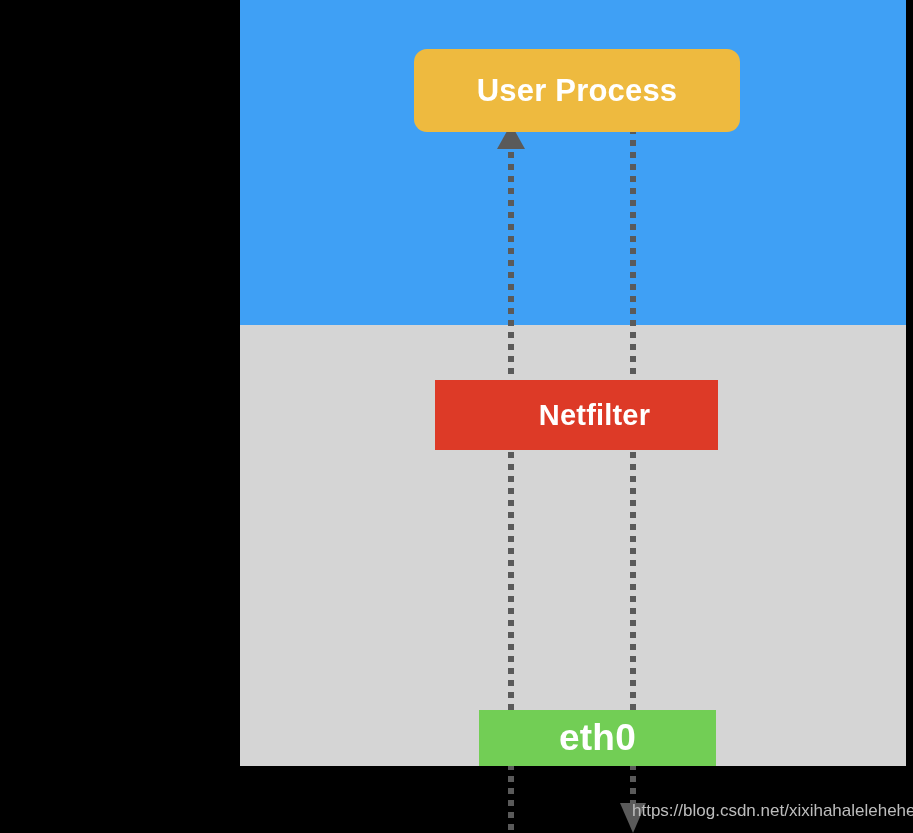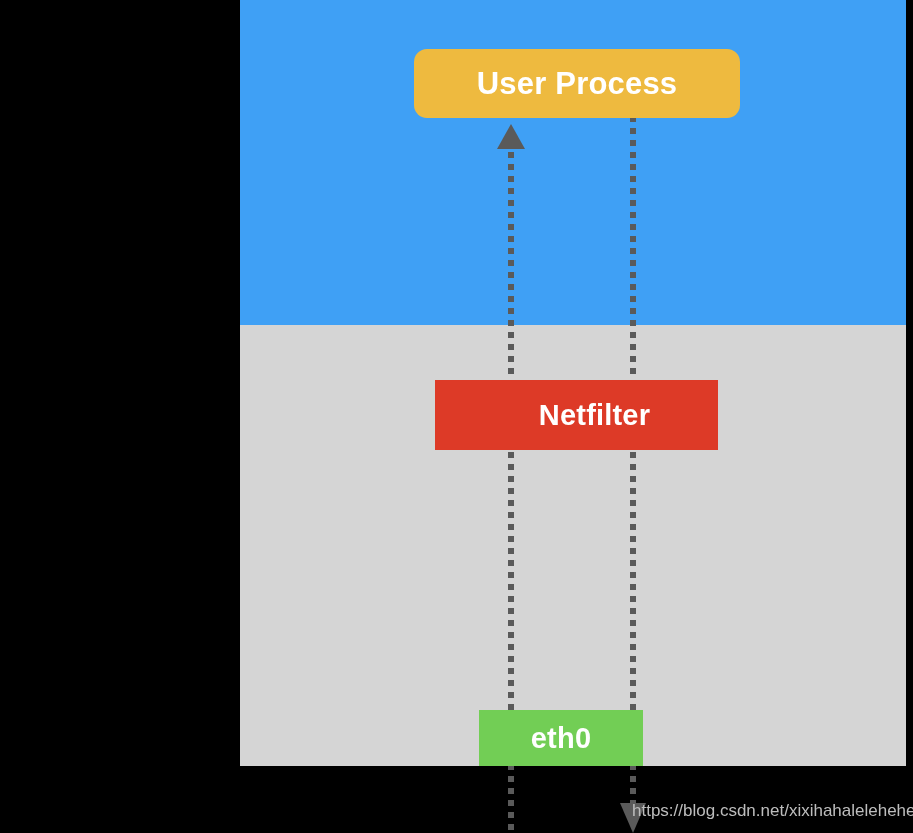--- a/index.html
+++ b/index.html
@@ -88,41 +88,41 @@
     justify-content: center;
     color: #ffffff;
     font-weight: bold;
     letter-spacing: 0.2px;
     box-sizing: border-box;
   }
   #user-process-node {
     left: 414px;
     top: 49px;
     width: 326px;
-    height: 69px;
+    height: 83px;
     background: #eeba3f;
     border-radius: 13px;
     font-size: 31px;
   }
   #netfilter-node {
     left: 435px;
     top: 380px;
     width: 283px;
     height: 70px;
     background: #dd3a27;
     font-size: 29px;
     padding-left: 36px;
   }
   #eth0-node {
     left: 479px;
     top: 710px;
-    width: 164px;
+    width: 237px;
     height: 56px;
     background: #72ce55;
-    font-size: 29px;
+    font-size: 37px;
   }
 
   
   #watermark {
     position: absolute;
     left: 632px;
     top: 801px;
     color: #bdbdbd;
     font-size: 17px;
     white-space: nowrap;

